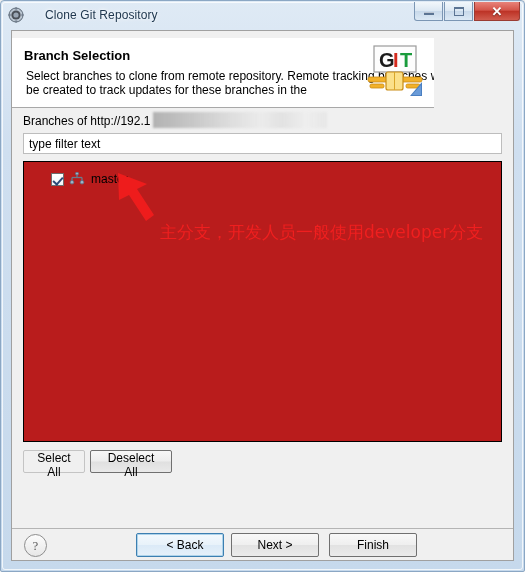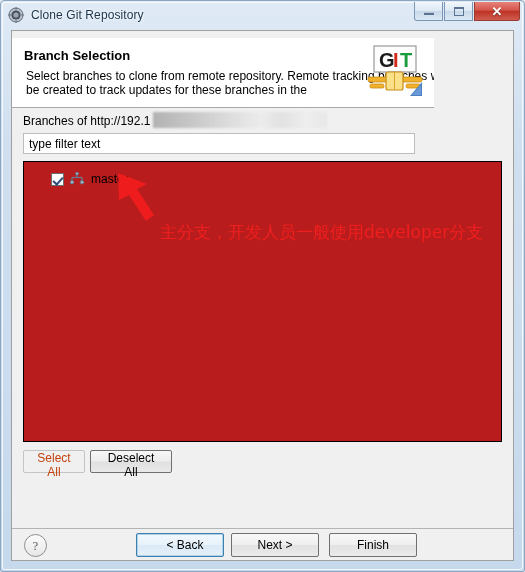--- a/index.html
+++ b/index.html
@@ -47,21 +47,21 @@
   }
   .title-icon {
     width: 16px; height: 16px;
     margin-left: 6px;
     position: relative;
     flex: 0 0 auto;
   }
   .title-text {
     font-size: 12px;
     color: #20384f;
-    margin-left: 7px;
+    margin-left: 21px;
     letter-spacing: .1px;
     text-shadow: 0 0 3px rgba(255,255,255,0.9), 0 0 6px rgba(255,255,255,0.8);
     white-space: nowrap;
   }
   .win-buttons {
     position: absolute;
     right: 3px; top: 0px;
     display: flex;
     align-items: flex-start;
   }
@@ -173,21 +173,21 @@
         rgba(225,225,225,.28) 62%,
         rgba(205,205,205,.40) 74%,
         rgba(232,232,232,.20) 88%,
         rgba(215,215,215,.35) 100%);
     filter: blur(1.1px);
     pointer-events: none;
   }
   .filter-input {
     position: absolute;
     left: 11px; top: 26px;
-    width: 392px; height: 21px;
+    width: 479px; height: 21px;
     box-sizing: border-box;
     background: #ffffff;
     border: 1px solid #bdbdbd;
     font-size: 12px;
     color: #000000;
     padding: 0 0 0 5px;
     line-height: 19px;
     font-family: "Liberation Sans", sans-serif;
   }
   .filter-input::placeholder { color: #000000; opacity: 1; }
@@ -268,21 +268,21 @@
     border-radius: 2px;
   }
   .btn-enabled {
     border: 1px solid #707070;
     background: linear-gradient(to bottom, #f7f7f7 0%, #ededed 48%, #e0e0e0 52%, #e9e9e9 100%);
     color: #000000;
   }
   .btn-disabled {
     border: 1px solid #c4c4c4;
     background: #f0f0f0;
-    color: #c2410c;
+    color: #000000;
   }
   #selectAllBtn { left: 11px; width: 62px; }
   #deselectAllBtn { left: 78px; width: 82px; }
 
   
   .footer-sep {
     position: absolute;
     left: 0; top: 497px;
     width: 501px; height: 1px;
     background: #b4b4b4;

